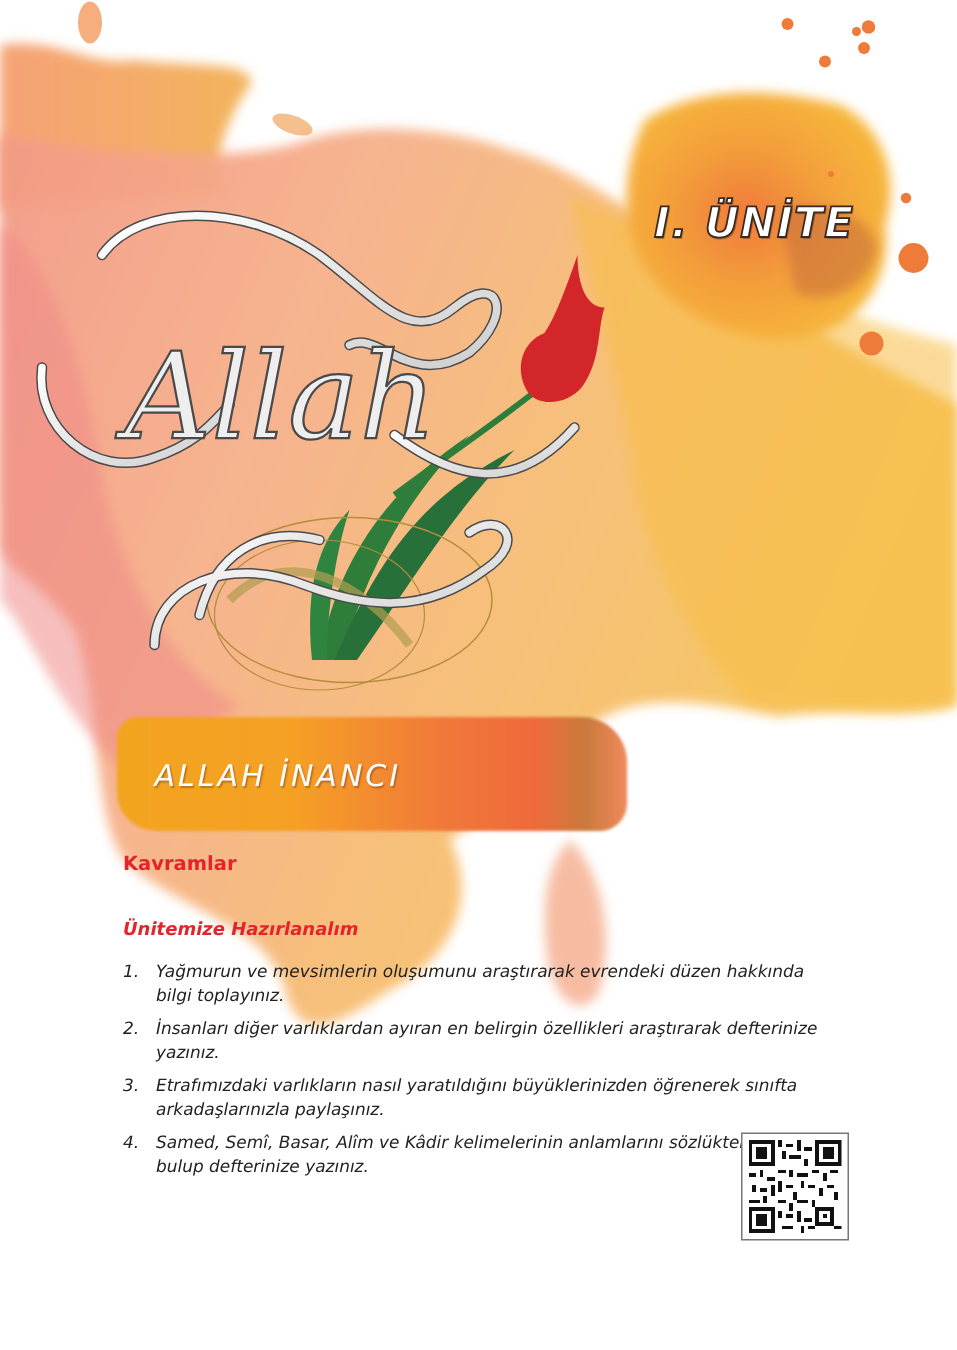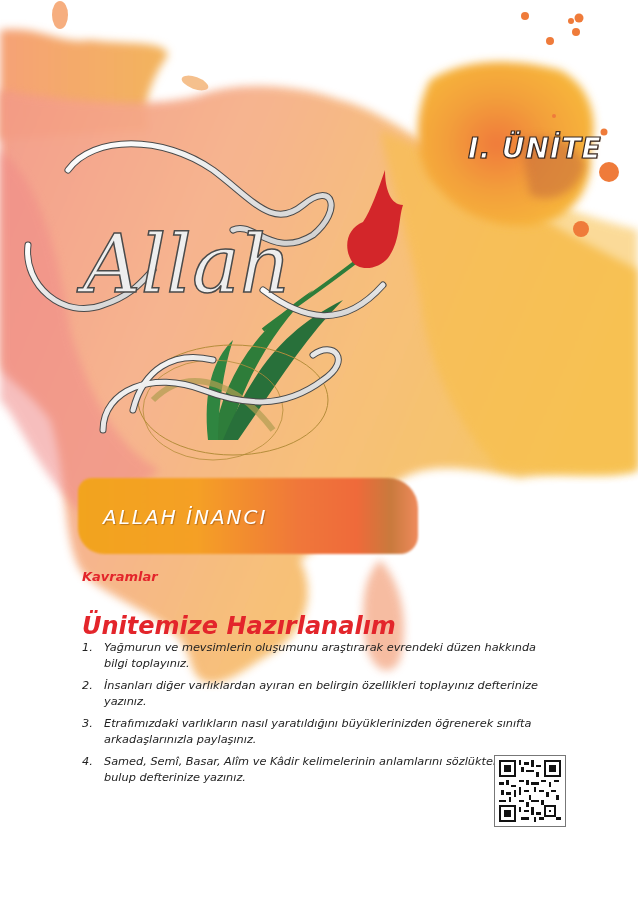--- a/index.html
+++ b/index.html
@@ -10,48 +10,47 @@
     }
     .layer { position: absolute; }
 
     
     .unit-title {
       position: absolute; left: 436px; top: 132px;
       font-family: "DejaVu Sans", sans-serif; font-style: italic; font-weight: bold;
       font-size: 28px; color: #ffffff; letter-spacing: 1px;
       -webkit-text-stroke: 1.2px #3a2a22;
       text-shadow: 1px 1px 0 rgba(60,30,20,0.35);
-      margin-left: 32px;
     }
 
     
     .band {
       position: absolute; left: 78px; top: 478px; width: 340px; height: 76px;
       border-radius: 14px 30px 18px 26px;
       background: linear-gradient(90deg, #f2a41e 0%, #f5a025 35%, #f0773a 65%, #ef6a3a 82%, #c97a3d 92%, #ef8a5c 100%);
       filter: blur(1.2px);
     }
     .band-title {
       position: absolute; left: 103px; top: 505px;
       color: #ffffff; font-style: italic; font-size: 20px; letter-spacing: 2px;
       font-family: "DejaVu Sans", sans-serif;
       text-shadow: 1px 1px 1px rgba(120,60,10,0.45);
     }
 
     .section { position: absolute; left: 82px; }
     .label-red {
-      color: #e3252b; font-style: italic; font-weight: bold; font-size: 13px;
+      color: #e3252b; font-weight: bold; font-size: 13px;
       font-family: "DejaVu Sans", sans-serif;
     }
     .concepts {
       color: #222; font-style: italic; font-size: 13.5px;
       font-family: "DejaVu Sans", sans-serif;
     }
     .heading-red {
-      color: #e3252b; font-style: italic; font-weight: bold; font-size: 24px;
+      color: #e3252b; font-style: italic; font-weight: bold; font-size: 12px;
       font-family: "DejaVu Sans", sans-serif;
       text-align: center;
     }
     ol.tasks {
       position: absolute; left: 82px; top: 640px; width: 480px;
       margin: 0; padding: 0; list-style: none;
       font-family: "DejaVu Sans", sans-serif; font-style: italic;
       font-size: 11.3px; line-height: 16px; color: #222;
     }
     ol.tasks li { display: flex; margin-bottom: 6px; }
@@ -173,21 +172,21 @@
 
 <div class="section heading-red" style="top:612px;">Ünitemize Hazırlanalım</div>
 
 <ol class="tasks">
   <li>
     <span class="num">1.</span>
     <span class="txt">Yağmurun ve mevsimlerin oluşumunu araştırarak evrendeki düzen hakkında bilgi toplayınız.</span>
   </li>
   <li>
     <span class="num">2.</span>
-    <span class="txt">İnsanları diğer varlıklardan ayıran en belirgin özellikleri toplayınız defterinize yazınız.</span>
+    <span class="txt">İnsanları diğer varlıklardan ayıran en belirgin özellikleri araştırarak defterinize yazınız.</span>
   </li>
   <li>
     <span class="num">3.</span>
     <span class="txt">Etrafımızdaki varlıkların nasıl yaratıldığını büyüklerinizden öğrenerek sınıfta arkadaşlarınızla paylaşınız.</span>
   </li>
   <li class="narrow">
     <span class="num">4.</span>
     <span class="txt">Samed, Semî, Basar, Alîm ve Kâdir kelimelerinin anlamlarını sözlükten bulup defterinize yazınız.</span>
   </li>
 </ol>

